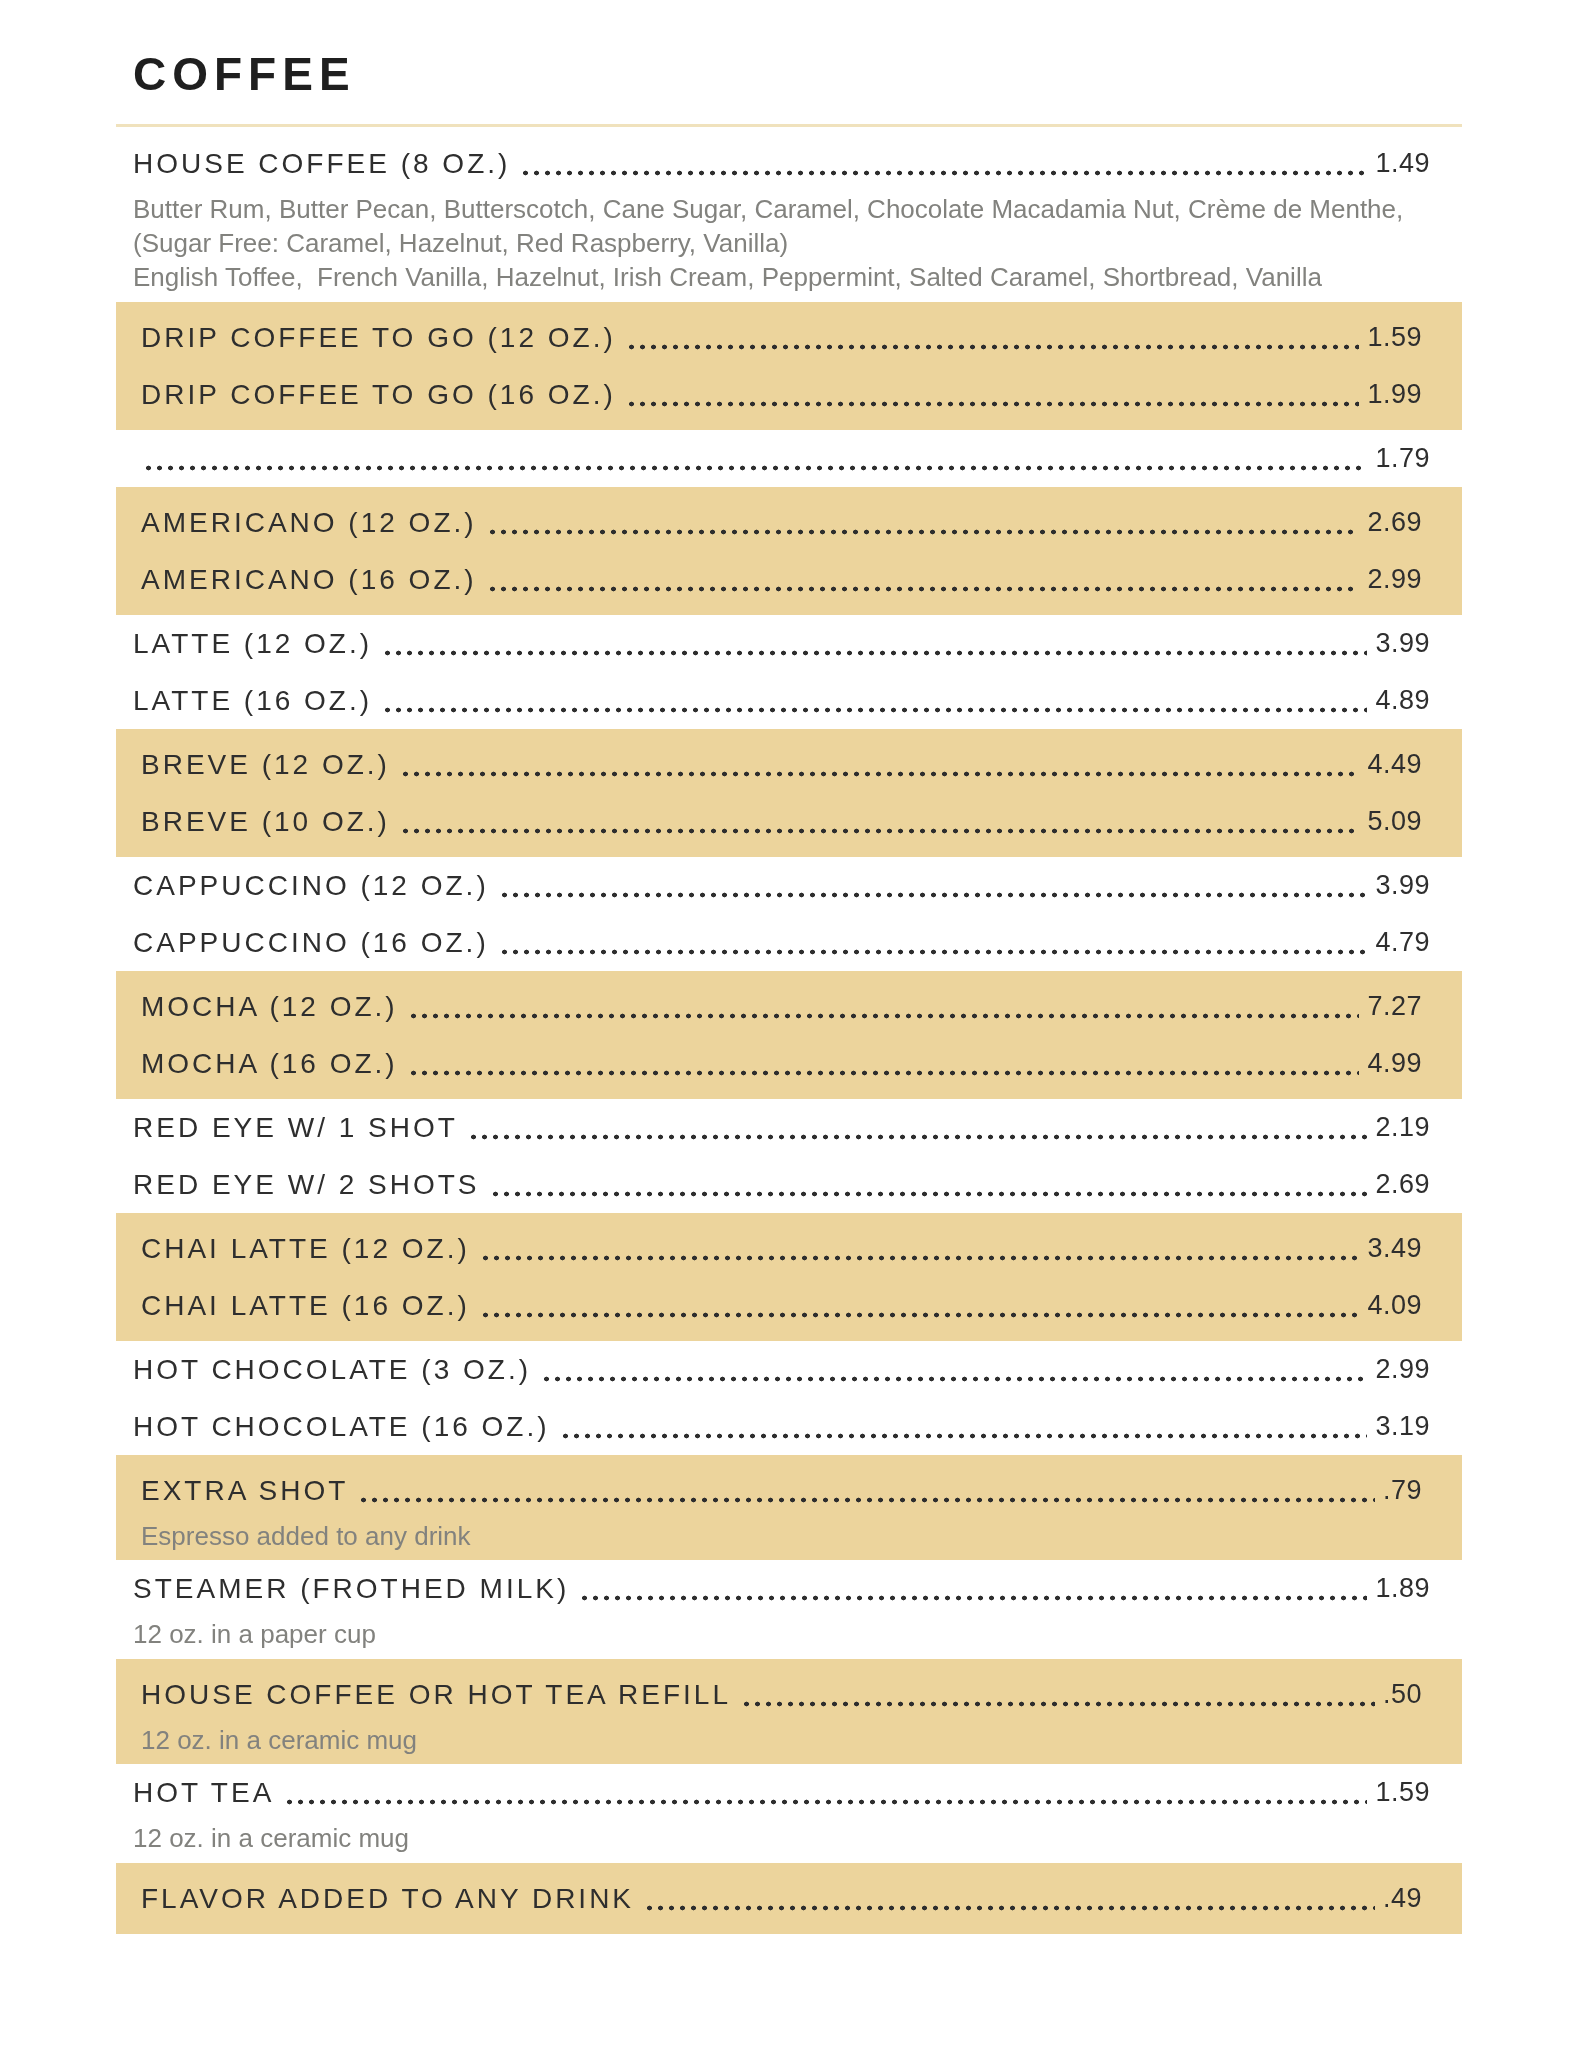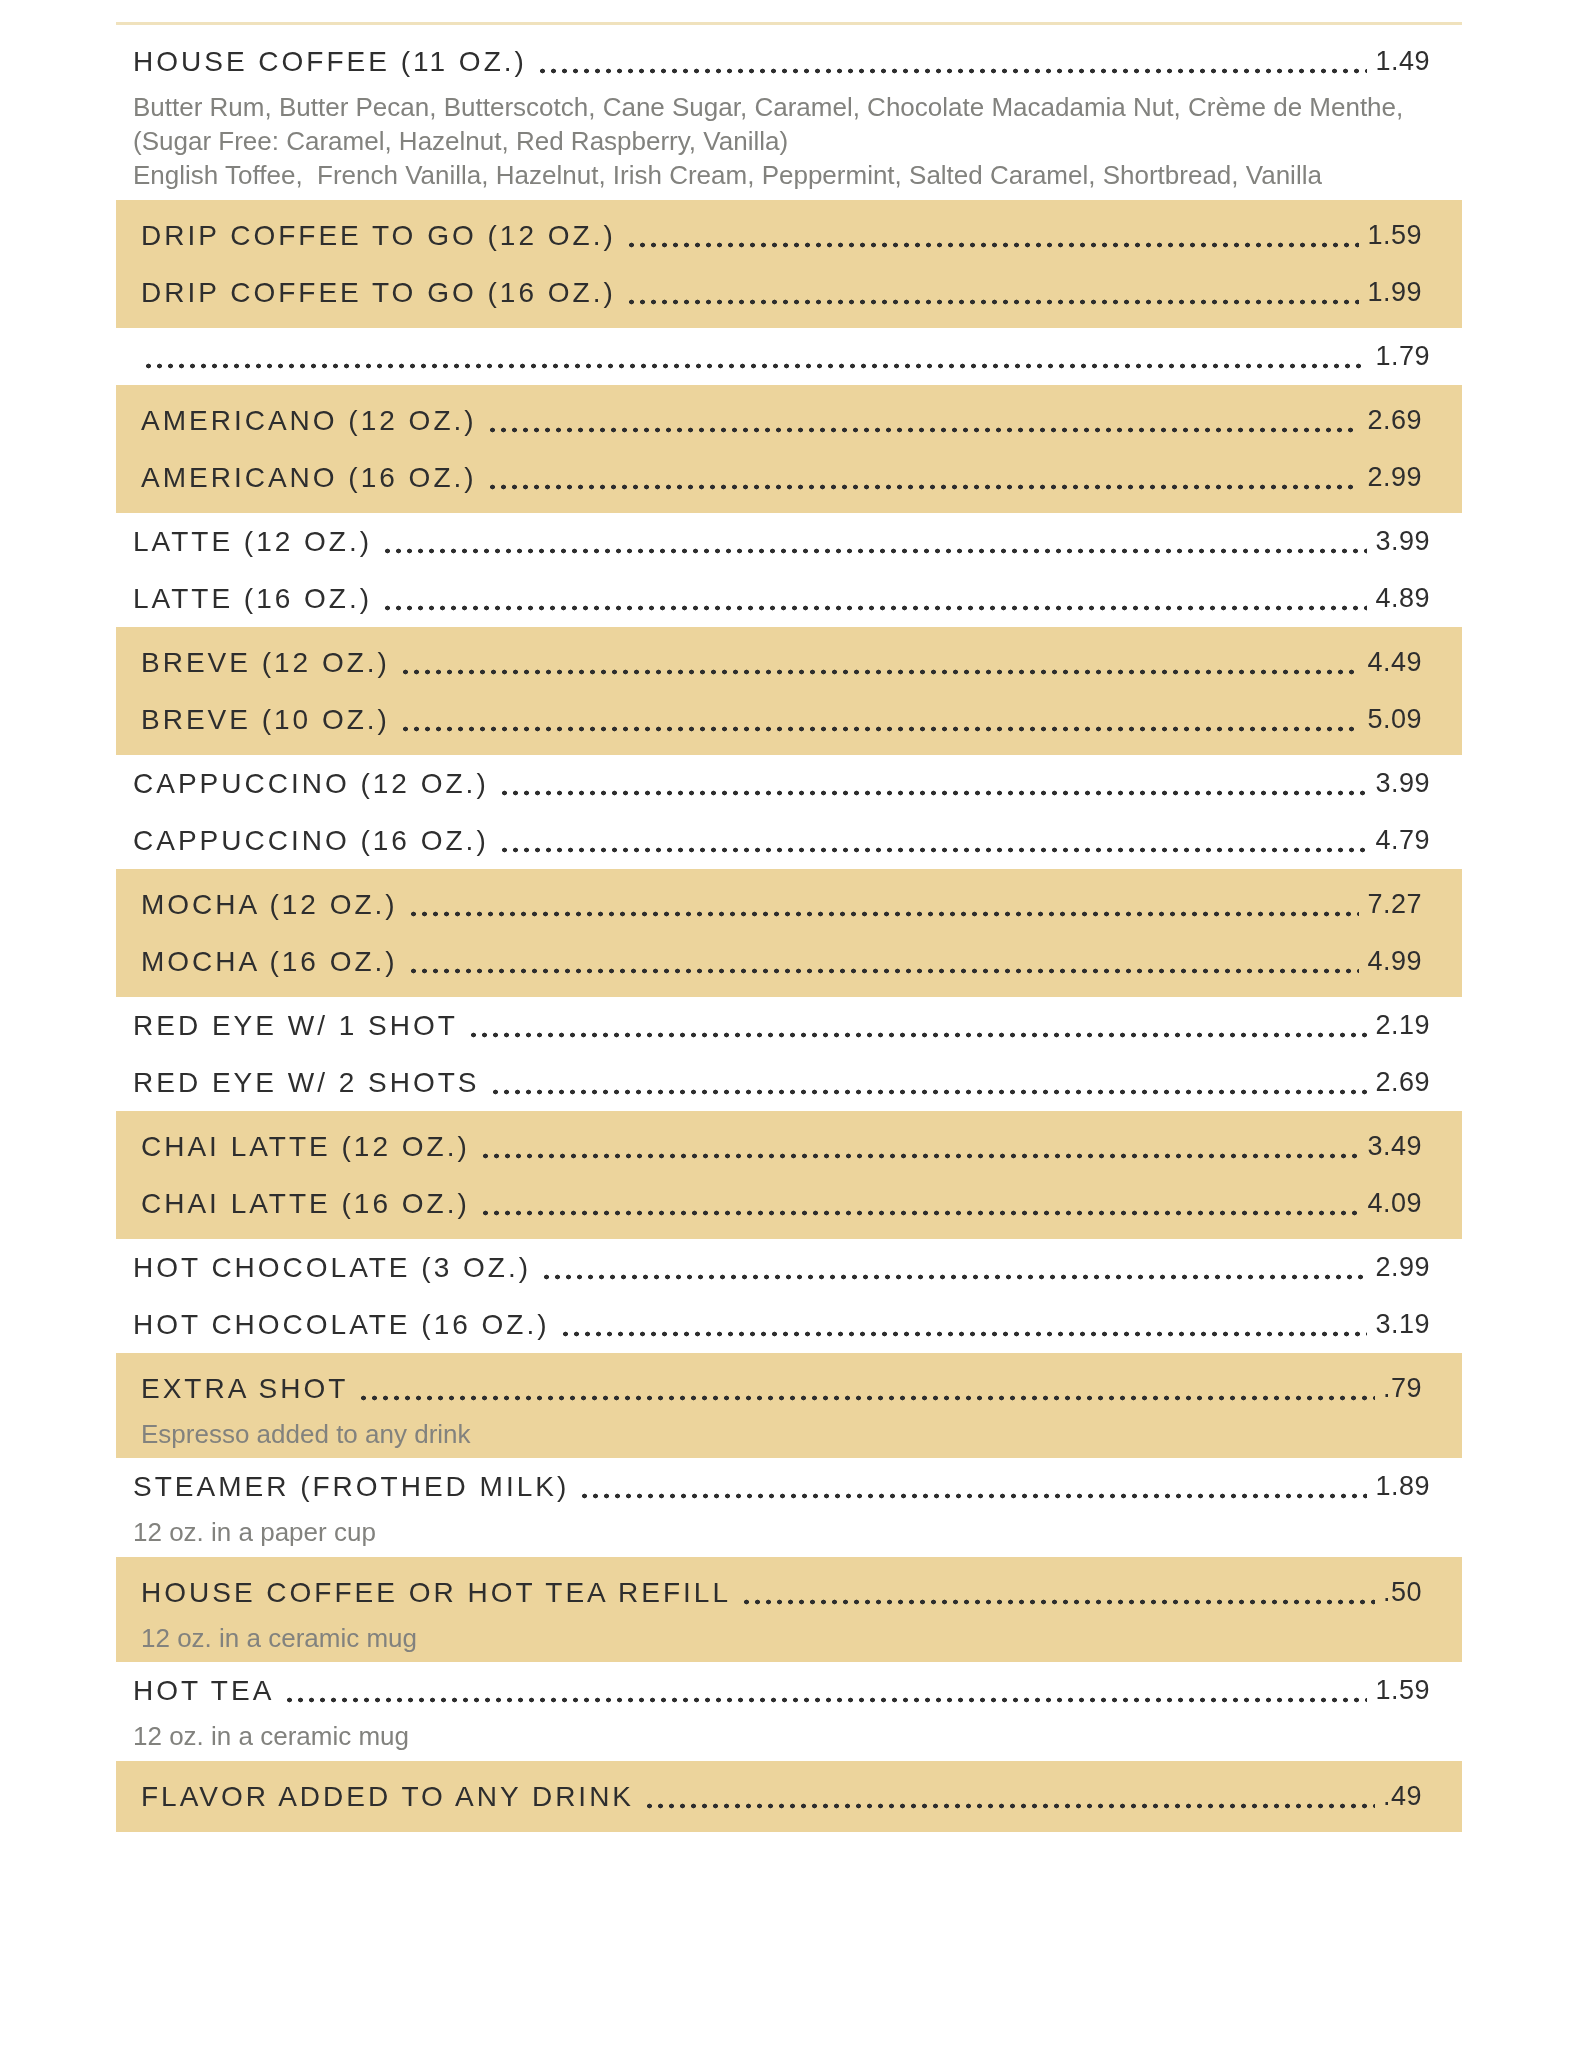--- a/index.html
+++ b/index.html
@@ -69,25 +69,26 @@
     color: #82827e;
     white-space: pre-wrap;
   }
   .group:not(.highlighted) .note:last-of-type { margin-bottom: 8px; }
 </style>
 </head>
 <body>
 
 <div class="page">
   <div class="content">
+    <div class="title">COFFEE</div>
     <div class="divider"></div>
     <div class="menu" id="menu-list">
         <section class="group">
           <div class="row">
-    <span class="name">HOUSE COFFEE (11 OZ.)</span>
+    <span class="name">HOUSE COFFEE (8 OZ.)</span>
     <span class="leader"></span>
     <span class="price">1.49</span>
   </div>
           <div class="note">Butter Rum, Butter Pecan, Butterscotch, Cane Sugar, Caramel, Chocolate Macadamia Nut, Crème de Menthe,</div>
           <div class="note">(Sugar Free: Caramel, Hazelnut, Red Raspberry, Vanilla)</div>
           <div class="note">English Toffee,  French Vanilla, Hazelnut, Irish Cream, Peppermint, Salted Caramel, Shortbread, Vanilla</div>
         </section>
         <section class="group highlighted">
           <div class="row">
     <span class="name">DRIP COFFEE TO GO (12 OZ.)</span>

